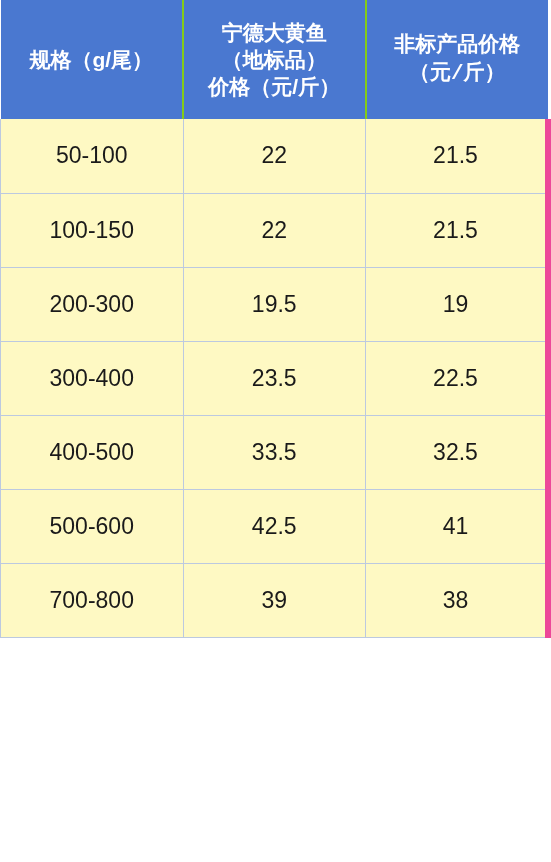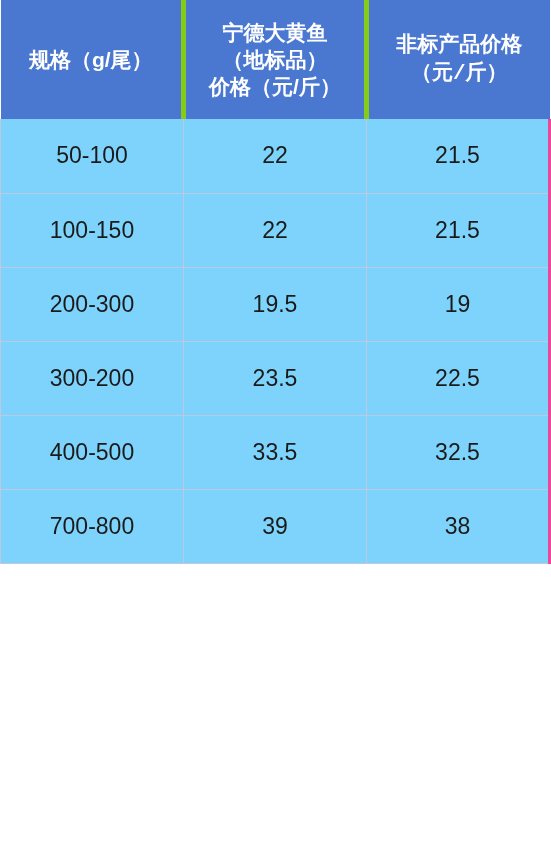--- a/index.html
+++ b/index.html
@@ -27,52 +27,52 @@
   }
   .price-table thead th {
     background: #4a78d0;
     color: #ffffff;
     font-size: 21px;
     font-weight: bold;
     line-height: 1.30;
     text-align: center;
     vertical-align: middle;
     padding: 0 4px;
-    border-right: 5px solid #84cc16;
+    border-right: 2px solid #84cc16;
     box-sizing: border-box;
   }
   .price-table thead th:last-child {
     border-right: none;
     font-family: Liberation Mono, monospace;
   }
   .hdr-line {
     display: block;
     white-space: nowrap;
   }
 
   
   .price-table tbody tr {
     height: 74px;
   }
   .price-table tbody td {
-    background: #7dd3fc;
+    background: #fef9c3;
     color: #1a1a1a;
     font-size: 23px;
     font-weight: normal;
     text-align: center;
     vertical-align: middle;
     border-right: 1px solid #bcc9e0;
     border-bottom: 1px solid #bcc9e0;
     box-sizing: border-box;
   }
   .price-table tbody td.col-spec {
     border-left: 1px solid #bcc9e0;
   }
   .price-table tbody td.col-last {
-    border-right: 3px solid #ec4899;
+    border-right: 6px solid #ec4899;
     text-align: center;
   }
   .price-table tbody tr:first-child td {
     border-top: none;
   }
 
   .val-highlight {
     color: #0fa95b;
   }
 </style>
@@ -106,28 +106,33 @@
       <td class="col-spec">100-150</td>
       <td>22</td>
       <td class="col-last">21.5</td>
     </tr>
     <tr>
       <td class="col-spec">200-300</td>
       <td>19.5</td>
       <td class="col-last">19</td>
     </tr>
     <tr>
-      <td class="col-spec">300-200</td>
+      <td class="col-spec">300-400</td>
       <td class="val-highlight">23.5</td>
       <td class="col-last val-highlight">22.5</td>
     </tr>
     <tr>
       <td class="col-spec">400-500</td>
       <td class="val-highlight">33.5</td>
       <td class="col-last val-highlight">32.5</td>
+    </tr>
+    <tr>
+      <td class="col-spec">500-600</td>
+      <td>42.5</td>
+      <td class="col-last">41</td>
     </tr>
     <tr>
       <td class="col-spec">700-800</td>
       <td>39</td>
       <td class="col-last">38</td>
     </tr>
   </tbody>
 </table>
 
 </body></html>

